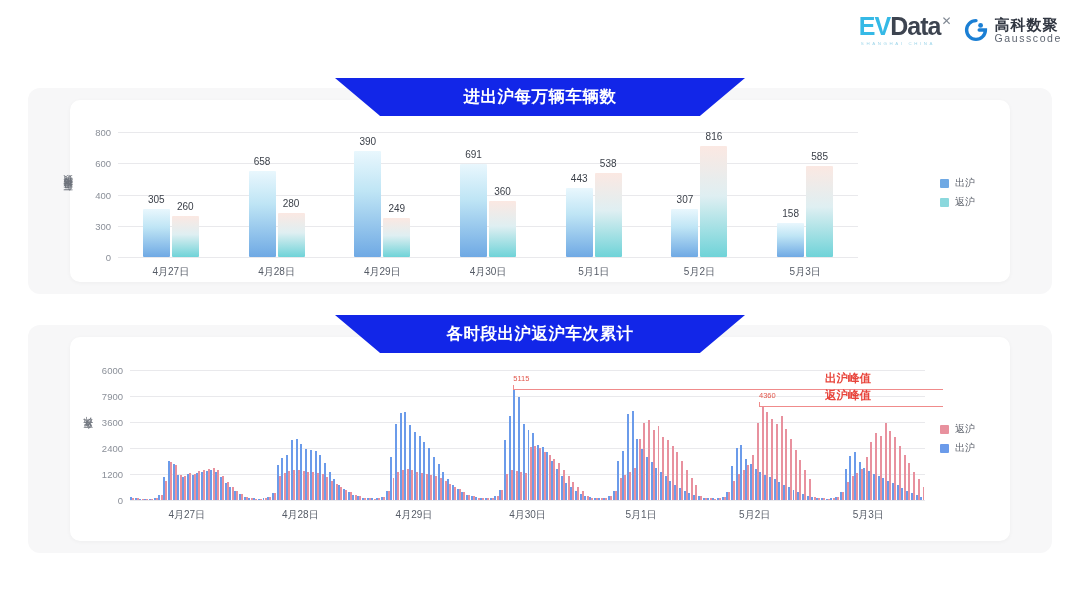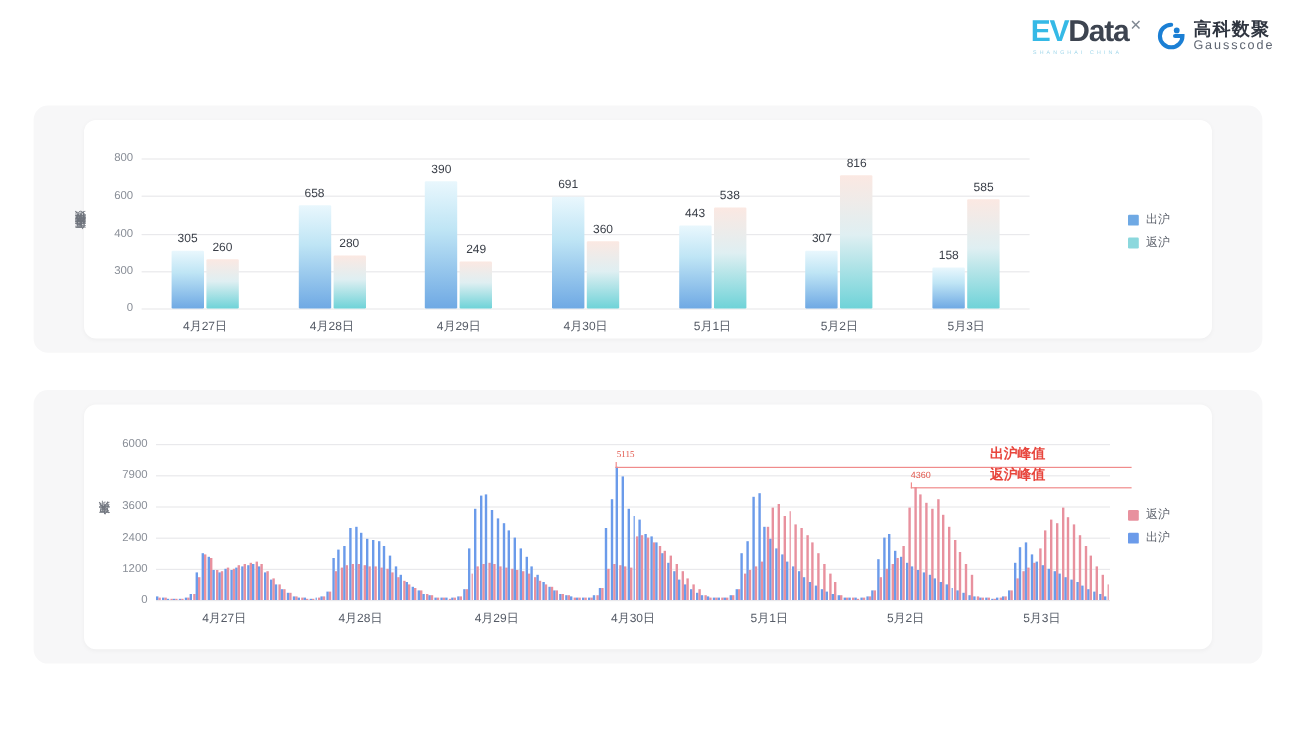--- a/index.html
+++ b/index.html
@@ -98,20 +98,21 @@
       <div class="g-text">
         <span class="g-cn">高科数聚</span>
         <span class="g-en">Gausscode</span>
       </div>
     </div>
   </div>
 
   <div class="panel p1">
     <div class="card c1"></div>
   </div>
+  <div class="ribbon r1">进出沪每万辆车辆数</div>
 
   <div class="plot" id="chart1">
     <div class="ylabel" id="c1-ylabel" style="left: -56px; top: 50%; transform: translateY(-50%) rotate(180deg);">每万辆出行车辆数</div>
   <div class="gridline" style="top: 125px;"></div>
       <div class="ytick" style="top: 125px;">0</div>
       <div class="gridline" style="top: 93.75px;"></div>
       <div class="ytick" style="top: 93.75px;">300</div>
       <div class="gridline" style="top: 62.5px;"></div>
       <div class="ytick" style="top: 62.5px;">400</div>
       <div class="gridline" style="top: 31.25px;"></div>
@@ -161,20 +162,21 @@
       </div>
       <div class="lg-row">
         <div class="lg-sw" style="background: rgb(139, 216, 221);"></div>
         <div>返沪</div>
       </div>
     </div>
 
   <div class="panel p2">
     <div class="card c2"></div>
   </div>
+  <div class="ribbon r2">各时段出沪返沪车次累计</div>
 
   <div class="plot" id="chart2">
     <div class="ylabel" id="c2-ylabel" style="left: -48px; top: 50%; transform: translateY(-50%) rotate(180deg);">车次累计</div>
   <div class="gridline" style="top: 130px;"></div>
       <div class="ytick" style="top: 130px;">0</div>
       <div class="gridline" style="top: 104px;"></div>
       <div class="ytick" style="top: 104px;">1200</div>
       <div class="gridline" style="top: 78px;"></div>
       <div class="ytick" style="top: 78px;">2400</div>
       <div class="gridline" style="top: 52px;"></div>
@@ -521,21 +523,21 @@
       <div class="hbar ret" style="left: 792.505px; width: 1.9875px; height: 13.4333px;"></div>
       <div class="xtick" style="left: 56.7857px;">4月27日</div>
       <div class="xtick" style="left: 170.357px;">4月28日</div>
       <div class="xtick" style="left: 283.929px;">4月29日</div>
       <div class="xtick" style="left: 397.5px;">4月30日</div>
       <div class="xtick" style="left: 511.071px;">5月1日</div>
       <div class="xtick" style="left: 624.643px;">5月2日</div>
       <div class="xtick" style="left: 738.214px;">5月3日</div>
       <div class="annline" style="top: 19.175px; left: 383.304px; width: 429.696px;"></div>
       <div class="anncap" style="top: 15.175px; left: 383.304px; height: 5px;"></div>
-      <div class="annval" style="left: 391.304px; top: 4.175px; font-family: Liberation Serif, serif;">5115</div>
+      <div class="annval" style="left: 391.304px; top: 4.175px;">5115</div>
       <div class="anntext" style="left: 695px; top: 1.175px;">出沪峰值</div>
       <div class="annline" style="top: 35.5333px; left: 629.375px; width: 183.625px;"></div>
       <div class="anncap" style="top: 31.5333px; left: 629.375px; height: 5px;"></div>
       <div class="annval" style="left: 637.375px; top: 20.5333px;">4360</div>
       <div class="anntext" style="left: 695px; top: 17.5333px;">返沪峰值</div>
     </div>
   <div class="legend" id="c2-legend" style="left:940px;top:422px;">
       <div class="lg-row">
         <div class="lg-sw" style="background: rgb(232, 145, 158);"></div>
         <div>返沪</div>

